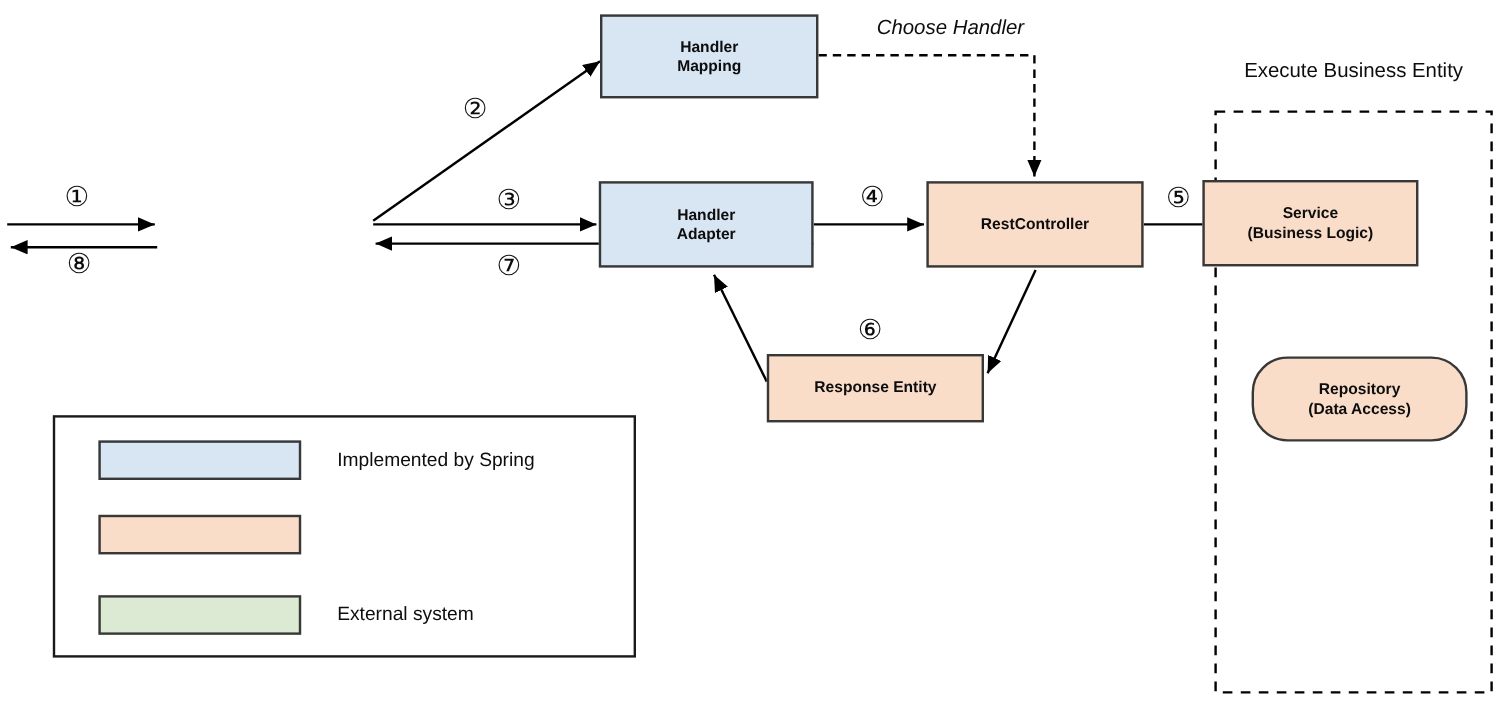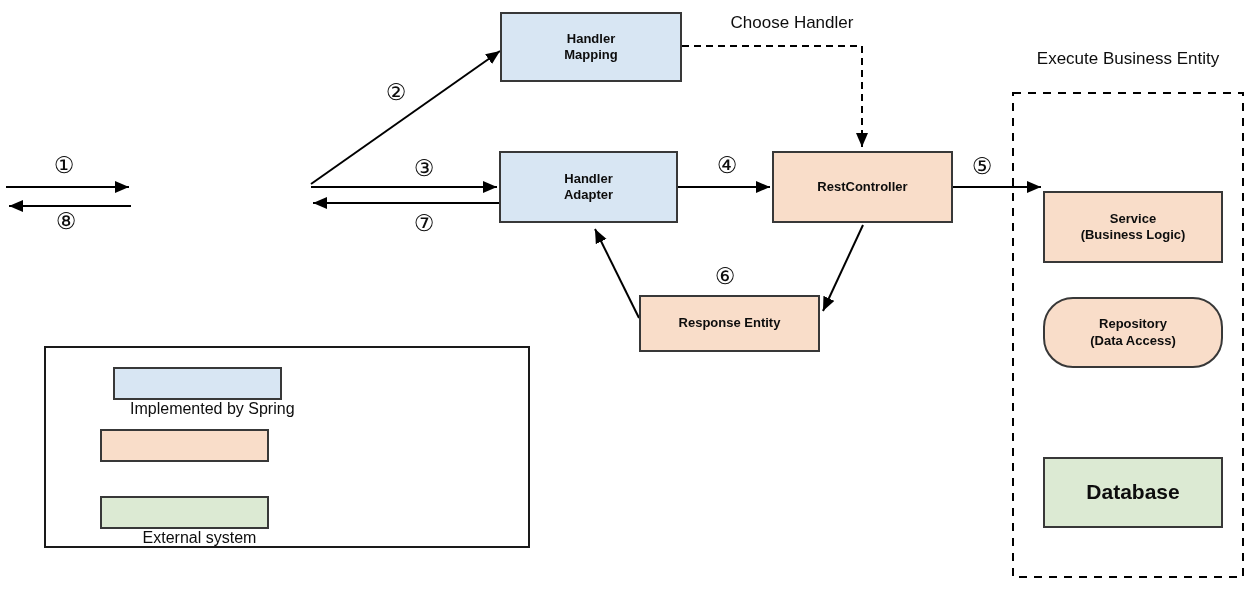--- a/index.html
+++ b/index.html
@@ -57,24 +57,23 @@
     left: 44px;
     top: 346px;
     width: 486px;
     height: 202px;
     box-sizing: border-box;
     border: 2px solid #1a1a1a;
     background: #ffffff;
   }
   .legend-row {
     position: absolute;
-    left: 54px;
+    left: 36px;
     display: flex;
     align-items: center;
-    flex-direction: column;
   }
   .legend-swatch {
     width: 169px;
     height: 33px;
     box-sizing: border-box;
     border: 2px solid #383838;
   }
   .legend-label {
     margin-left: 30px;
     font-size: 16px;
@@ -121,38 +120,37 @@
   <div class="box spring" style="left:500px; top:12px; width:182px; height:70px;">Handler
 Mapping</div>
 
   <div class="box spring" style="left:499px; top:151px; width:179px; height:72px;">Handler
 Adapter</div>
 
   <div class="box developers" style="left:772px; top:151px; width:181px; height:72px;">RestController</div>
 
   <div class="box developers" style="left:639px; top:295px; width:181px; height:57px;text-align:center;">Response Entity</div>
 
-  <div class="box developers" style="left:1043px; top:150px; width:180px; height:72px;margin-top:41px;">Service
+  <div class="box developers" style="left:1002px; top:150px; width:180px; height:72px;">Service
 (Business Logic)</div>
 
   <div class="box developers" style="left:1043px; top:297px; width:180px; height:71px;border-radius:30px;">Repository
 (Data Access)</div>
 
-  <div class="box external" style="left:1043px; top:457px; width:180px; height:71px; font-size:21px;">Database</div>
 
   <div class="step" style="left:64px;  top:165px;">①</div>
   <div class="step" style="left:396px; top:92px;">②</div>
   <div class="step" style="left:424px; top:168px;">③</div>
   <div class="step" style="left:727px; top:165px;">④</div>
   <div class="step" style="left:982px; top:166px;">⑤</div>
   <div class="step" style="left:725px; top:276px;">⑥</div>
   <div class="step" style="left:424px; top:223px;">⑦</div>
   <div class="step" style="left:66px;  top:221px;">⑧</div>
 
-  <div class="annotation" style="left:792px; top:23px;">Choose Handler</div>
+  <div class="annotation" style="left:792px; top:23px;font-style:italic;">Choose Handler</div>
 
   <div class="annotation" style="left:1128px; top:59px;">Execute Business Entity</div>
 
   <div id="legend">
     <div class="legend-row" style="top:19px;">
       <div class="legend-swatch spring"></div>
       <div class="legend-label">Implemented by Spring</div>
     </div>
     <div class="legend-row" style="top:81px;">
       <div class="legend-swatch developers"></div>

